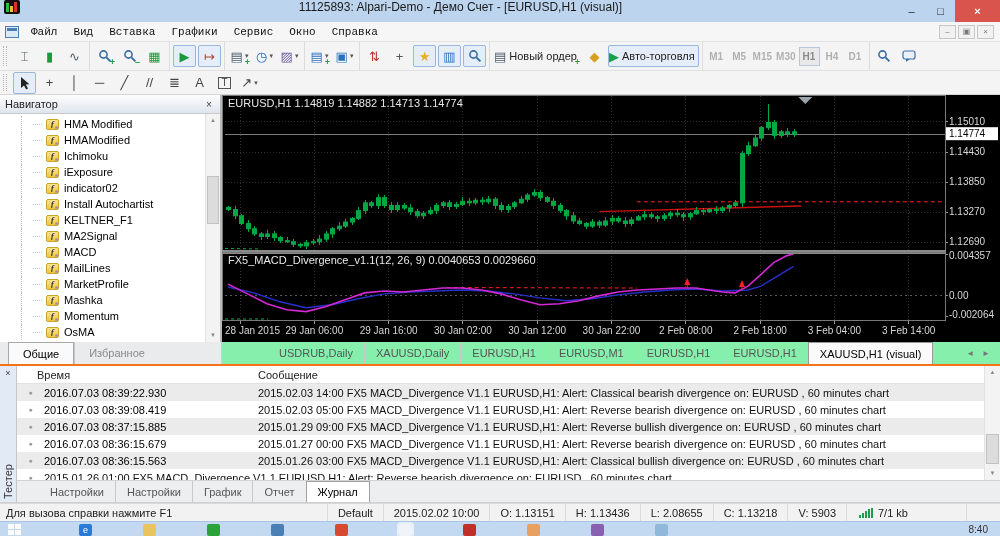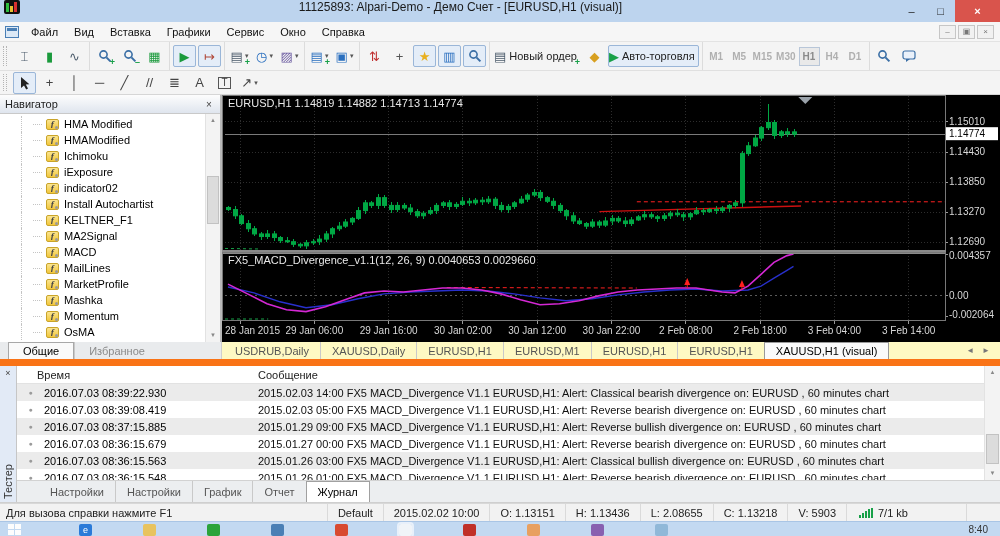--- a/index.html
+++ b/index.html
@@ -15,21 +15,21 @@
   .app-logo i:nth-child(3){ left:10px; height:10px; background:#d83030; }
   .title { flex:1; text-align:center; font-size:12px; color:#1a1a1a; }
   .wbtns { display:flex; align-items:center; height:22px; }
   .wbtn { width:29px; height:22px; display:flex; align-items:center; justify-content:center; color:#222; font-size:11px; }
   .wbtn.close { width:45px; background:#d9544c; color:#fff; font-weight:bold; }
 
   
   .menubar { height:20px; background:#f6f6f6; border-bottom:1px solid #e3e3e3; display:flex; align-items:center; padding:0 3px; }
   .mdi-icon { width:14px; height:12px; border:1px solid #4a7fb5; background:#dce9f6; margin:0 4px 0 2px; position:relative; }
   .mdi-icon::after { content:""; position:absolute; left:1px; top:1px; right:1px; height:3px; background:#4a7fb5; }
-  .menu-item { padding:1px 8px; color:#111; cursor:default; }
+  .menu-item { padding:1px 8px; color:#111; cursor:default;font-family:Liberation Mono, monospace; }
   .mdi-btns { margin-left:auto; display:flex; gap:2px; padding-right:3px; }
   .mdi { width:17px; height:14px; border:1px solid #c6c6c6; background:#f1f1f1; color:#777; font-size:8px; display:flex; align-items:center; justify-content:center; }
 
   
   .toolbar { display:flex; align-items:center; background:#f4f4f4; }
   #toolbar1 { height:29px; border-bottom:1px solid #e0e0e0; }
   #toolbar2 { height:24px; border-bottom:1px solid #d6d6d6; }
   .grip { width:4px; height:70%; border-left:1px dotted #b4b4b4; border-right:1px dotted #b4b4b4; margin:0 3px; }
   .tgroup { display:flex; align-items:center; padding:0 2px; height:100%; }
   .tgroup + .tgroup { border-left:1px solid #dcdcdc; }
@@ -57,21 +57,21 @@
   .f-icon { width:13px; height:11px; background:linear-gradient(#fbe590,#f2c73c); border:1px solid #c9a42a; border-radius:2px; margin-right:5px; font:italic bold 9px "Liberation Serif", serif; color:#444; display:flex; align-items:center; justify-content:center; position:relative; flex:none; }
   .f-icon::after { content:""; position:absolute; right:0; bottom:0; width:3px; height:3px; border-radius:50%; background:#9a9a9a; }
   .nav-scrollbar { position:absolute; right:0; top:0; bottom:0; width:15px; background:#f3f3f3; border-left:1px solid #e2e2e2; }
   .sarrow { height:13px; text-align:center; font-size:6px; color:#888; line-height:13px; }
   .sarrow.down { position:absolute; bottom:0; left:0; right:0; }
   .sthumb { position:absolute; left:1px; right:1px; top:62px; height:48px; background:#dcdcdc; border:1px solid #c2c2c2; }
   .chart-host { flex:1; position:relative; }
   #chart-svg { position:absolute; left:0; top:0; }
 
   
-  .tabband { height:24px; display:flex; background:#fef9c3; border-bottom:7px solid #f97316; }
+  .tabband { height:24px; display:flex; background:#86efac; border-bottom:2px solid #f97316;gap:44px; }
   .nav-tabs { width:222px; display:flex; align-items:stretch; padding-left:8px; background:#e9ebed; border-right:1px solid #cfcfcf; }
   .ntab { padding:4px 14px; color:#8a8a8a; display:flex; align-items:center; }
   .ntab.active { background:#fafafa; border:1px solid #a8a8a8; border-bottom:none; color:#000; }
   .ntab + .ntab { border-left:1px solid #c9c9c9; }
   .chart-tabs { flex:1; display:flex; align-items:stretch; padding-left:2px; }
   .ctab { padding:4px 11px; color:#555; display:flex; align-items:center; white-space:nowrap; }
   .ctab + .ctab { border-left:1px solid #c9c9c9; }
   .ctab.active { background:#fafafa; border:1px solid #999; border-bottom:none; color:#000; }
   .tab-arrows { margin-left:auto; display:flex; align-items:center; gap:8px; padding:0 10px; color:#777; font-size:8px; }
 
@@ -721,21 +721,20 @@
           <span class="jtime">2016.07.03 08:36:15.679</span>
           <span class="jmsg">2015.01.27 00:00  FX5 MACD_Divergence V1.1 EURUSD,H1: Alert: Reverse bearish divergence on: EURUSD , 60 minutes chart</span>
         </div>
         <div class="jrow">
           <span class="jbullet">●</span>
           <span class="jtime">2016.07.03 08:36:15.563</span>
           <span class="jmsg">2015.01.26 03:00  FX5 MACD_Divergence V1.1 EURUSD,H1: Alert: Classical bullish divergence on: EURUSD , 60 minutes chart</span>
         </div>
         <div class="jrow">
           <span class="jbullet">●</span>
-          <span class="jtime">2016.07.03 08:36:15.548</span>
           <span class="jmsg">2015.01.26 01:00  FX5 MACD_Divergence V1.1 EURUSD,H1: Alert: Reverse bearish divergence on: EURUSD , 60 minutes chart</span>
         </div>
     </div>
   </div>
   <div class="jscroll">
     <div class="sarrow">▲</div>
     <div class="jthumb"></div>
     <div class="sarrow down">▼</div>
   </div>
   <div class="tester-tabs">

